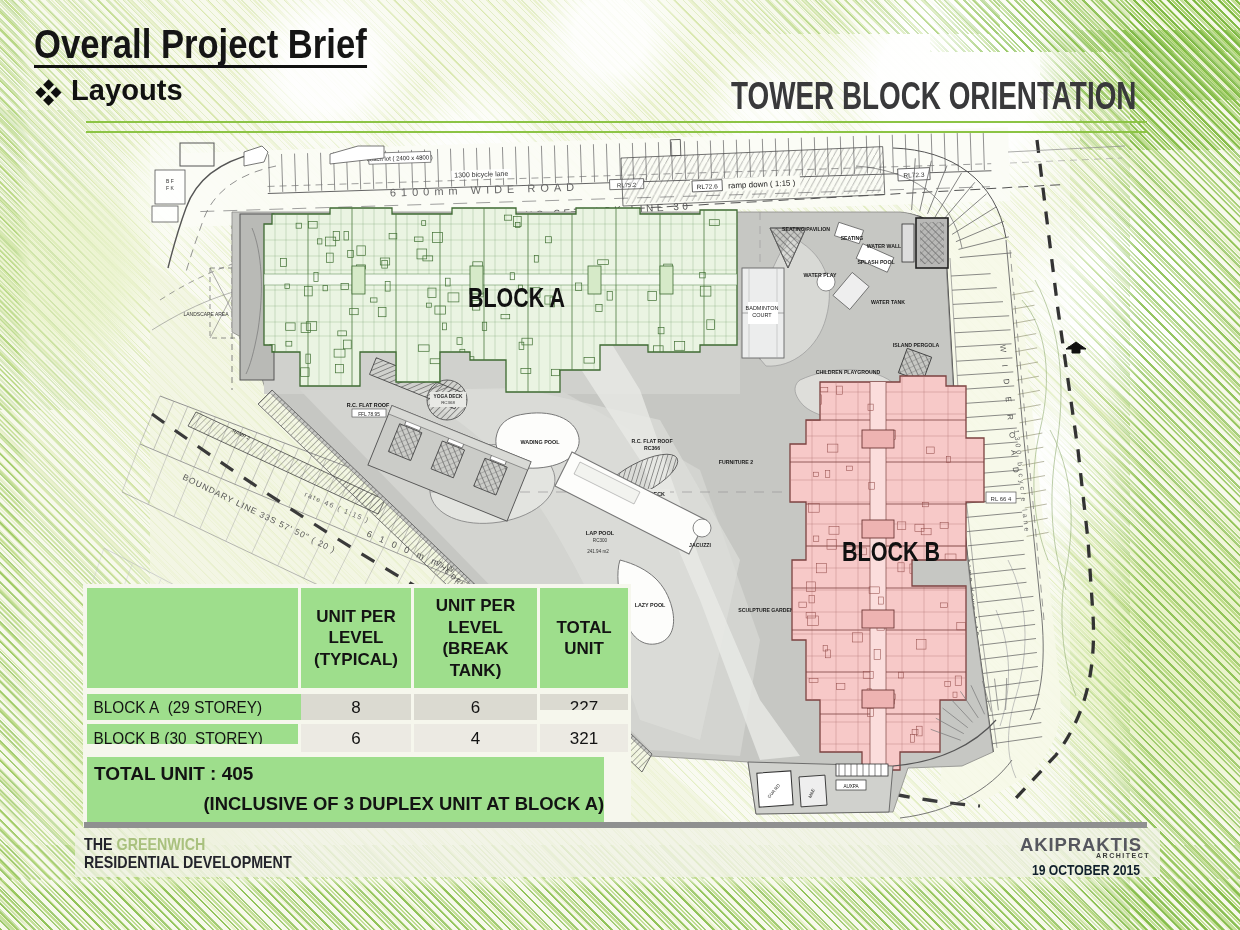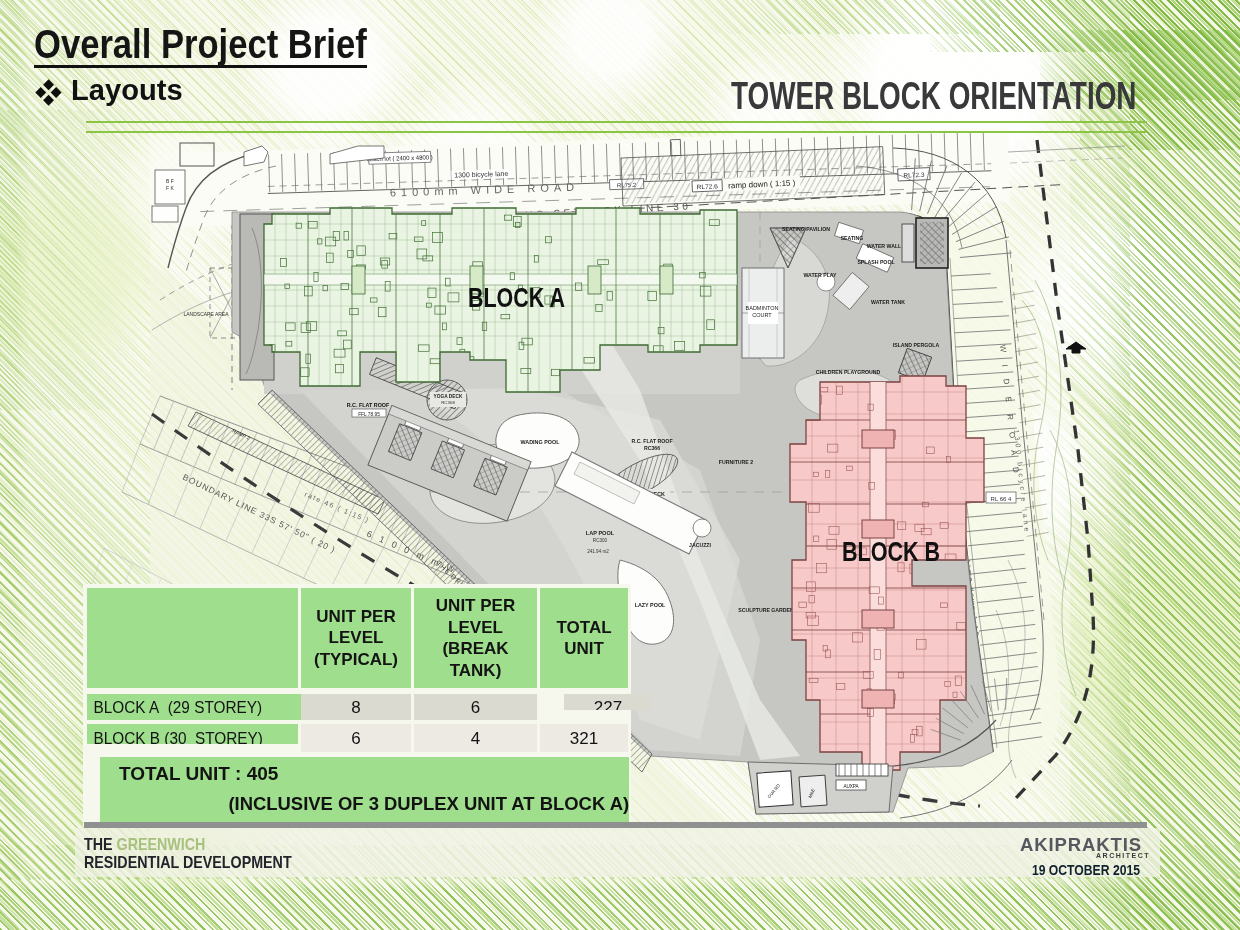--- a/index.html
+++ b/index.html
@@ -755,36 +755,36 @@
   </div>
 <div class="cell green" style="left:87px;top:694px;width:238px;height:26px;">
     <div style="font-size:16.5px;color:#131313;padding:4px 0 0 7px;transform:scaleX(.93);transform-origin:left top;white-space:nowrap;">BLOCK A&nbsp; (29 STOREY)</div>
   </div>
 <div class="cell " style="left:301px;top:694px;width:110px;height:26px;background:#dbdad1;">
     <div style="font-size:17px;color:#131313;text-align:center;padding-top:4px;">8</div>
   </div>
 <div class="cell " style="left:414px;top:694px;width:123px;height:26px;background:#dbdad1;">
     <div style="font-size:17px;color:#131313;text-align:center;padding-top:4px;">6</div>
   </div>
-<div class="cell " style="left:540px;top:694px;width:88px;height:16px;background:#dbdad1;margin-left:24px;">
+<div class="cell " style="left:540px;top:694px;width:88px;height:16px;background:#dbdad1;">
     <div style="font-size:17px;color:#131313;text-align:center;padding-top:4px;">227</div>
   </div>
 <div class="cell green" style="left:87px;top:724px;width:211px;height:20px;">
     <div style="font-size:16.5px;color:#131313;padding:5px 0 0 7px;transform:scaleX(.93);transform-origin:left top;white-space:nowrap;">BLOCK B (30&nbsp; STOREY)</div>
   </div>
 <div class="cell " style="left:301px;top:724px;width:110px;height:28px;background:#eceae3;">
     <div style="font-size:17px;color:#131313;text-align:center;padding-top:5px;">6</div>
   </div>
 <div class="cell " style="left:414px;top:724px;width:123px;height:28px;background:#eceae3;">
     <div style="font-size:17px;color:#131313;text-align:center;padding-top:5px;">4</div>
   </div>
 <div class="cell " style="left:540px;top:724px;width:88px;height:28px;background:#eceae3;">
     <div style="font-size:17px;color:#131313;text-align:center;padding-top:5px;">321</div>
   </div>
-<div class="cell green" style="left:100px;top:757px;width:517px;height:66px;padding-left:12px;">
+<div class="cell green" style="left:87px;top:757px;width:517px;height:66px;">
     <div style="font-weight:bold;font-size:19px;color:#131313;padding:6px 0 0 7px;white-space:nowrap;">TOTAL UNIT : 405</div>
     <div style="font-weight:bold;font-size:19px;color:#131313;padding:8px 0 0 120px;white-space:nowrap;transform:scaleX(.97);transform-origin:left top;">(INCLUSIVE OF 3 DUPLEX UNIT AT BLOCK A)</div>
   </div>
 <svg style="position:absolute;left:35px;top:79px;" width="28" height="28" viewBox="0 0 28 28">
     <rect x="9.7" y="1.9" width="7.7" height="7.7" transform="rotate(45 13.5 5.8)" fill="#0e0e0e"></rect>
     <rect x="1.9" y="9.7" width="7.7" height="7.7" transform="rotate(45 5.8 13.5)" fill="#0e0e0e"></rect>
     <rect x="17.3" y="9.7" width="7.7" height="7.7" transform="rotate(45 21.2 13.5)" fill="#0e0e0e"></rect>
     <rect x="9.7" y="17.3" width="7.7" height="7.7" transform="rotate(45 13.5 21.2)" fill="#0e0e0e"></rect>
   </svg>
 <div id="title">Overall Project Brief</div>

